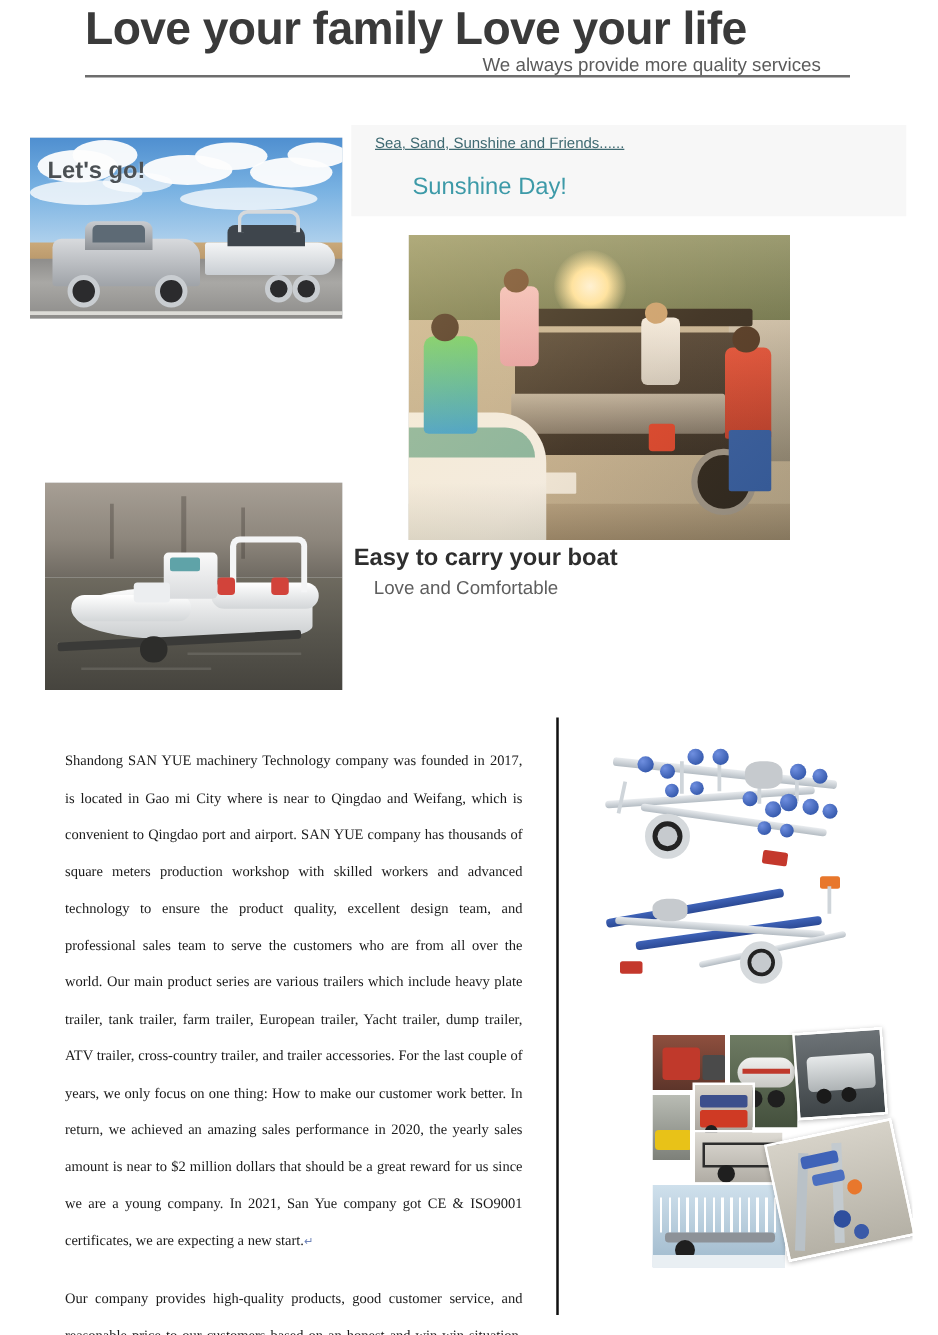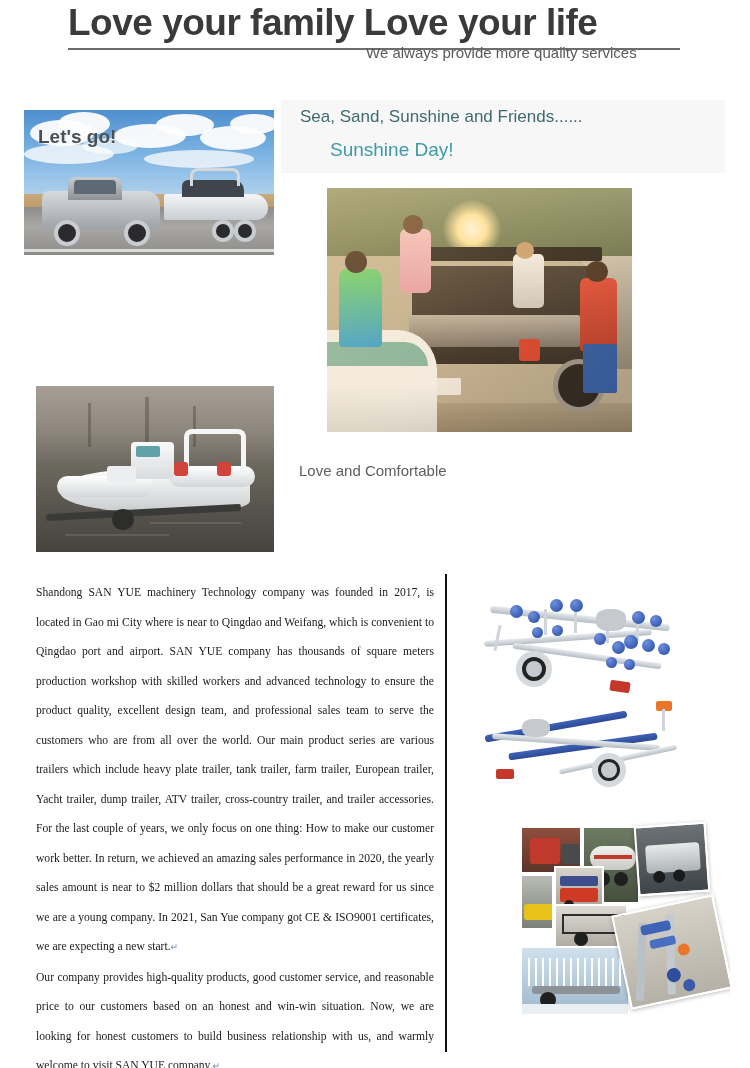--- a/index.html
+++ b/index.html
@@ -8,36 +8,36 @@
     font-family:"Liberation Sans", sans-serif;
     position:relative;overflow:hidden;
   }
   .page{position:relative;width:750px;height:1068px;}
 
   
   .hdr-title{
     position:absolute;left:68px;top:2px;width:612px;
     font-size:37px;font-weight:bold;color:#3a3a3a;
     letter-spacing:-0.5px;white-space:nowrap;
-    border-bottom:2px solid #6d6d6d;padding-bottom:4px;
+    border-bottom:2px solid #6d6d6d;padding-bottom:16px;
     line-height:42px;
   }
   .hdr-sub{
-    position:absolute;left:366px;top:44px;width:340px;
+    position:absolute;left:386px;top:44px;width:340px;
     font-size:15px;color:#5a5a5a;white-space:nowrap;
   }
 
   
   .banner{
     position:absolute;left:281px;top:100px;width:444px;height:73px;
     background:#f7f7f7;
   }
   .banner-l1{
     position:absolute;left:300px;top:107px;
-    font-size:17px;color:#3f6a72;white-space:nowrap;
+    font-size:12px;color:#3f6a72;white-space:nowrap;text-decoration:underline;
   }
   .banner-l2{
     position:absolute;left:330px;top:139px;
     font-size:19px;color:#3d9aa8;white-space:nowrap;
   }
 
   
   .photo{position:absolute;overflow:hidden;background:#dfe3e6;}
 
   
@@ -164,21 +164,21 @@
   .rib-tw{position:absolute;left:32%;top:74%;width:9%;height:13%;
           background:#2d2d2b;border-radius:50%;}
 
   
   .divider{position:absolute;left:445px;top:574px;width:2px;height:478px;background:#111;}
   .copy{
     position:absolute;left:36px;top:578px;width:398px;
     font-family:"Liberation Serif", serif;font-size:11.6px;color:#1a1a1a;
     text-align:justify;line-height:29.5px;
   }
-  .copy p{margin:0;}
+  .copy p{margin:16px;}
   .pilcrow{color:#6f84b8;font-size:9px;}
 
   
   .ph-tr{left:466px;top:573px;width:234px;height:232px;background:#ffffff;}
   .t-rail{position:absolute;background:linear-gradient(#e9ecef,#b4bcc3);border-radius:3px;}
   .t-rail-b{position:absolute;background:linear-gradient(#3f63b8,#2c4a95);border-radius:3px;}
   .t-wheel{position:absolute;background:#232323;border-radius:50%;
            border:6px solid #d5d9dc;box-sizing:border-box;}
   .t-hub{position:absolute;background:#c6cace;border-radius:50%;}
   .rol{position:absolute;background:radial-gradient(circle at 32% 30%,#6f8fe0,#23489c);border-radius:50%;}
@@ -251,20 +251,21 @@
     <div class="p-pink"></div>
     <div class="p-head2"></div>
     <div class="p-white"></div>
     <div class="p-head4"></div>
     <div class="p-red"></div>
     <div class="p-blue"></div>
     <div class="p-head3"></div>
     <div class="ld-warm"></div>
   </div>
 
+  <div class="cap-main">Easy to carry your boat</div>
   <div class="cap-sub">Love and Comfortable</div>
 
   <div class="photo ph-rib">
     <div class="rib-wall">
       <b class="wstain1"></b>
       <b class="wstain2"></b>
       <b class="wstain3"></b>
     </div>
     <div class="rib-water">
       <div class="wv wv1"></div>

